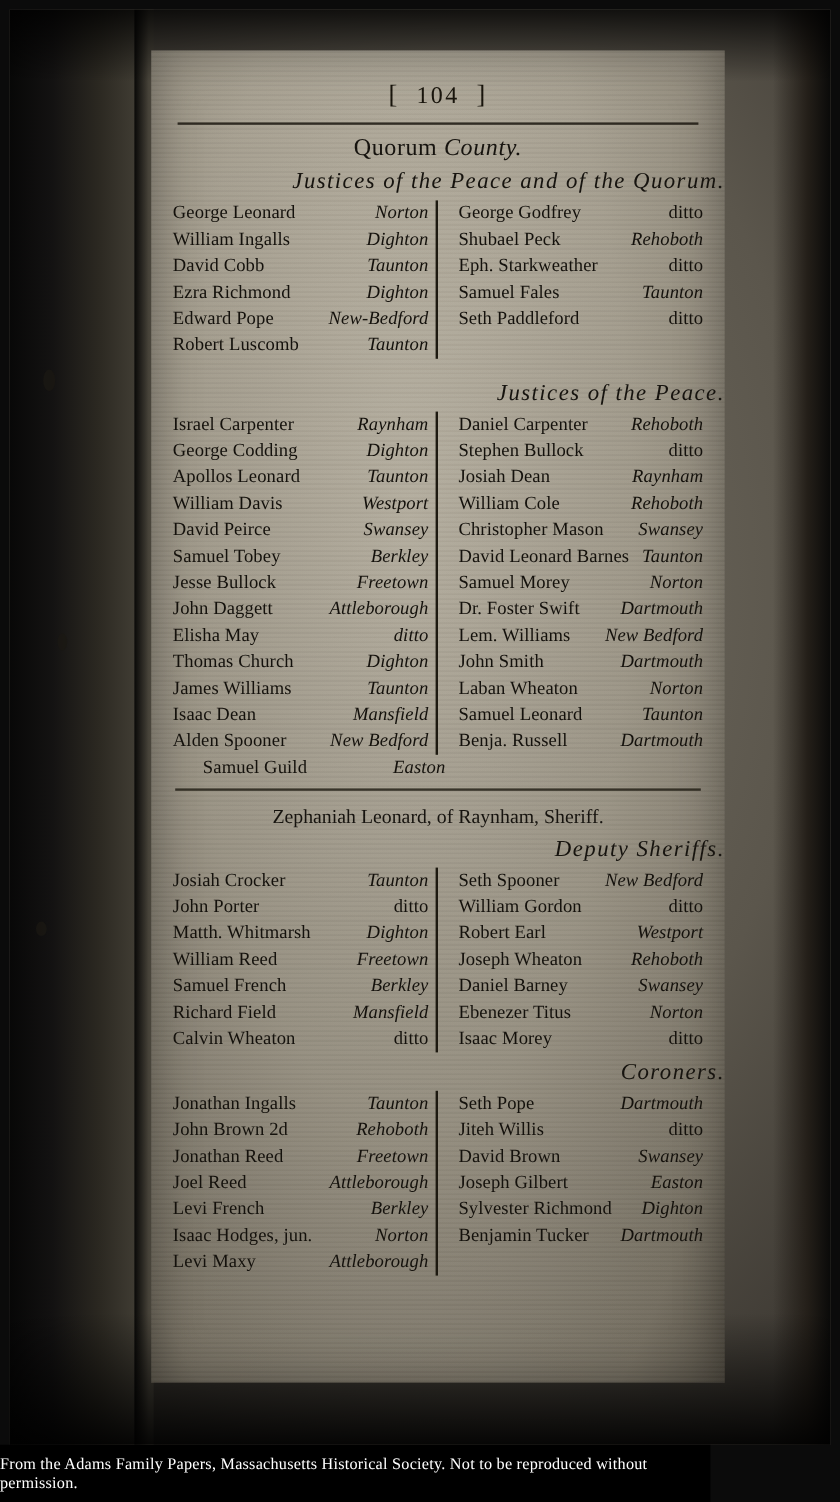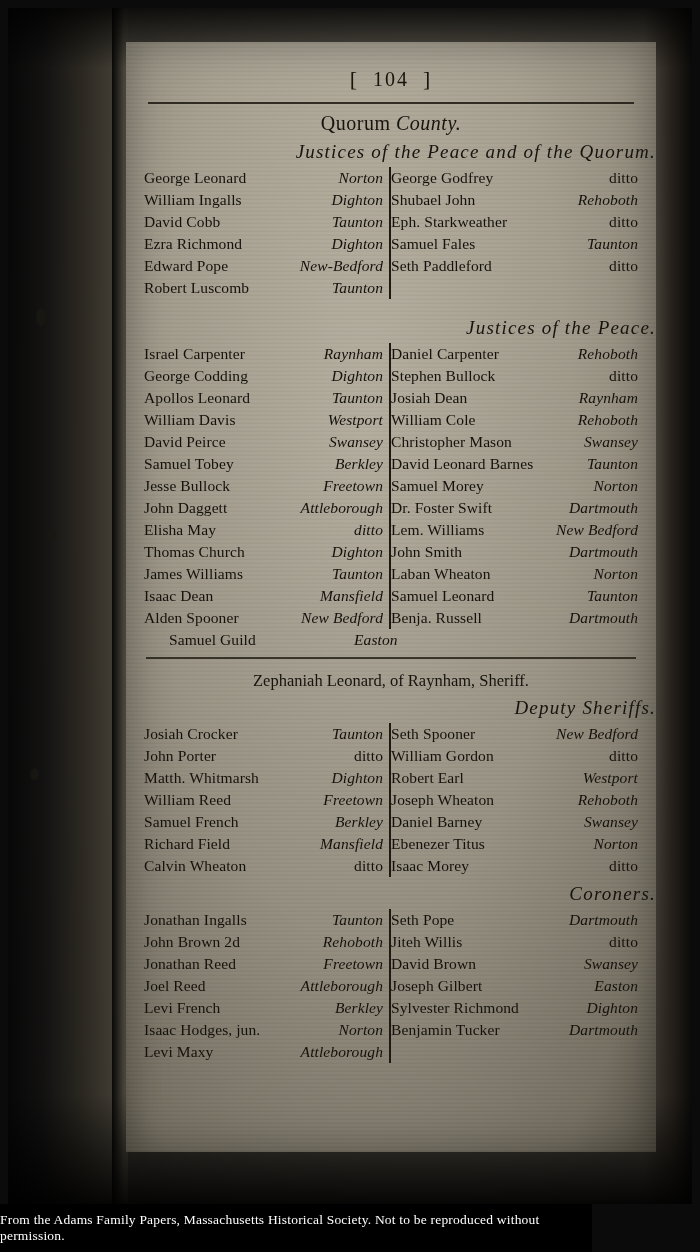--- a/index.html
+++ b/index.html
@@ -72,21 +72,21 @@
     background: #1b1813;
     border-radius: 50%;
     opacity: .75;
   }
 
   
   .leaf {
     position: absolute;
     left: 118px;
     top: 34px;
-    width: 530px;
+    width: 478px;
     height: 1110px;
     background:
       linear-gradient(to bottom, rgba(255,255,255,.05), rgba(0,0,0,.12)),
       radial-gradient(ellipse at 45% 35%, #b9b2a2 0%, #a39c8c 50%, #837c6d 85%, #5f594d 100%);
     color: #14110c;
     box-shadow: inset 0 0 40px rgba(0,0,0,.35);
   }
   .paper-grain {
     position: absolute;
     inset: 0;
@@ -133,21 +133,21 @@
   .cols {
     display: flex;
     padding: 0 18px;
     position: relative;
   }
   .col {
     width: 50%;
     box-sizing: border-box;
   }
   .col.left { padding-right: 6px; border-right: 2px solid #1d1910; }
-  .col.right { padding-left: 0; }
+  .col.right { padding-left: 17px; }
 
   .entry {
     display: flex;
     justify-content: space-between;
     align-items: baseline;
     font-size: 15.5px;
     line-height: 1.42;
     white-space: nowrap;
   }
   .entry .nm { letter-spacing: .1px; }
@@ -246,21 +246,21 @@
               <span class="nm">Robert Luscomb</span>
               <span class="tn">Taunton</span>
             </div>
         </div>
         <div class="col right">
           <div class="entry">
               <span class="nm">George Godfrey</span>
               <span class="tn plain">ditto</span>
             </div>
           <div class="entry">
-              <span class="nm">Shubael John</span>
+              <span class="nm">Shubael Peck</span>
               <span class="tn">Rehoboth</span>
             </div>
           <div class="entry">
               <span class="nm">Eph. Starkweather</span>
               <span class="tn plain">ditto</span>
             </div>
           <div class="entry">
               <span class="nm">Samuel Fales</span>
               <span class="tn">Taunton</span>
             </div>

